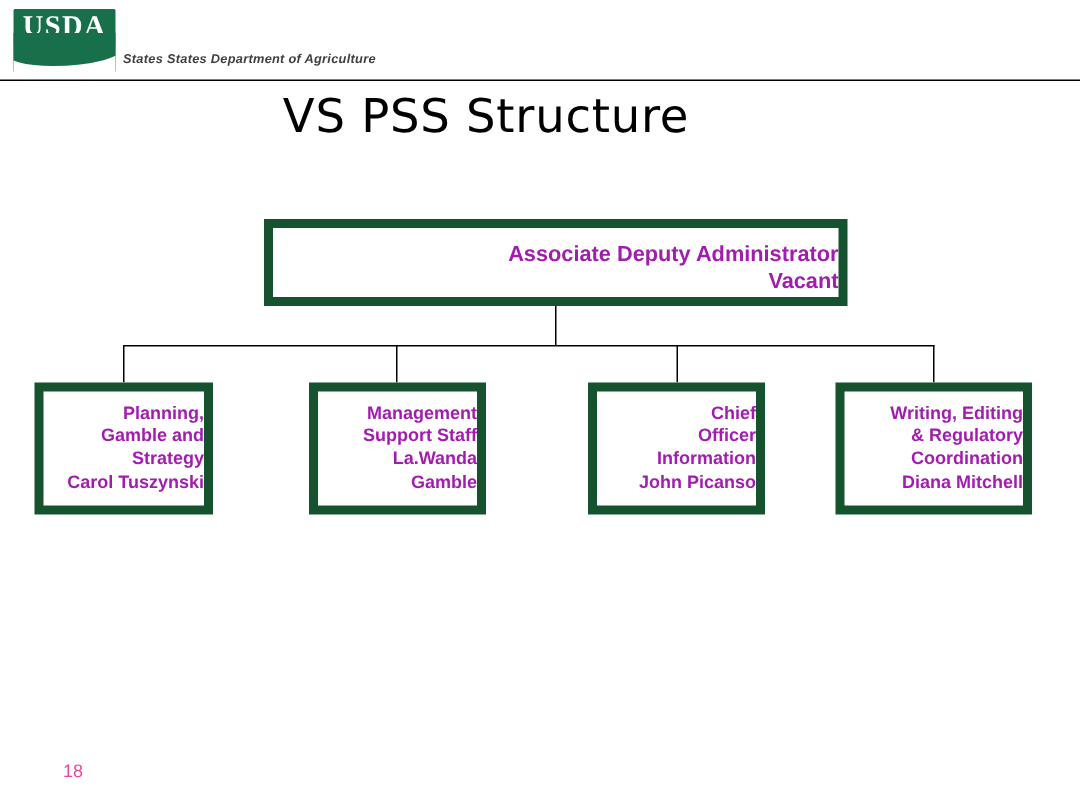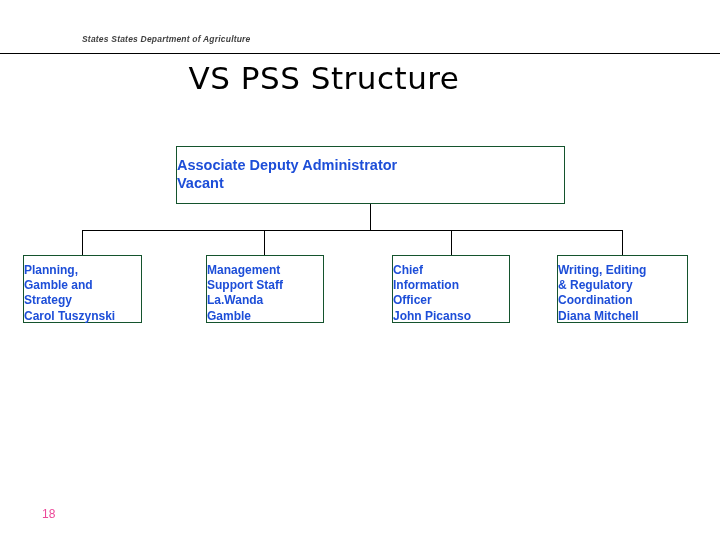--- a/index.html
+++ b/index.html
@@ -100,46 +100,46 @@
   
   #org-chart {
     position: absolute;
     left: 0;
     top: 0;
     width: 720px;
     height: 540px;
   }
   .node {
     position: absolute;
-    border: 1px solid #14532d;
+    border: 6px solid #14532d;
     background: #ffffff;
     box-sizing: border-box;
-    text-align: left;
+    text-align: right;
     line-height: 1.27;
-    color: #1d4ed8;
+    color: #a21caf;
   }
   .node .title-line {
     font-weight: bold;
   }
   .node .name-line {
     font-weight: bold;
   }
 
   #node-root {
     left: 176px;
     top: 146px;
     width: 389px;
     height: 58px;
     font-size: 14.5px;
     padding-top: 9px;
   }
 
   .child-node {
     top: 255px;
-    height: 68px;
+    height: 88px;
     font-size: 12px;
     padding-top: 7px;
   }
   #node-child-0 { left: 23px;  width: 119px; }
   #node-child-1 { left: 206px; width: 118px; }
   #node-child-2 { left: 392px; width: 118px; }
   #node-child-3 { left: 557px; width: 131px; }
 
   
   .connector {
@@ -160,20 +160,24 @@
     left: 42px;
     top: 507px;
     font-size: 12px;
     color: #ec4899;
   }
 </style>
 </head>
 <body>
 
 <div id="header-band">
+  <div id="usda-logo">
+    <div class="usda-text">USDA</div>
+    <div class="usda-swoosh"></div>
+  </div>
   <div id="usda-wordmark">States States Department of Agriculture</div>
 </div>
 <div id="header-rule"></div>
 
 <div id="slide-title">VS PSS Structure</div>
 
 <div id="org-chart">
 
   <div class="connector" id="conn-root-down"></div>
   <div class="connector" id="conn-horizontal"></div>
@@ -196,22 +200,22 @@
 
   <div class="node child-node" id="node-child-1">
     <div class="title-line">Management</div>
     <div class="title-line">Support Staff</div>
     <div class="name-line">La.Wanda</div>
     <div class="name-line">Gamble</div>
   </div>
 
   <div class="node child-node" id="node-child-2">
     <div class="title-line">Chief</div>
+    <div class="title-line">Officer</div>
     <div class="title-line">Information</div>
-    <div class="title-line">Officer</div>
     <div class="name-line">John Picanso</div>
   </div>
 
   <div class="node child-node" id="node-child-3">
     <div class="title-line">Writing, Editing</div>
     <div class="title-line">&amp; Regulatory</div>
     <div class="title-line">Coordination</div>
     <div class="name-line">Diana Mitchell</div>
   </div>
 

